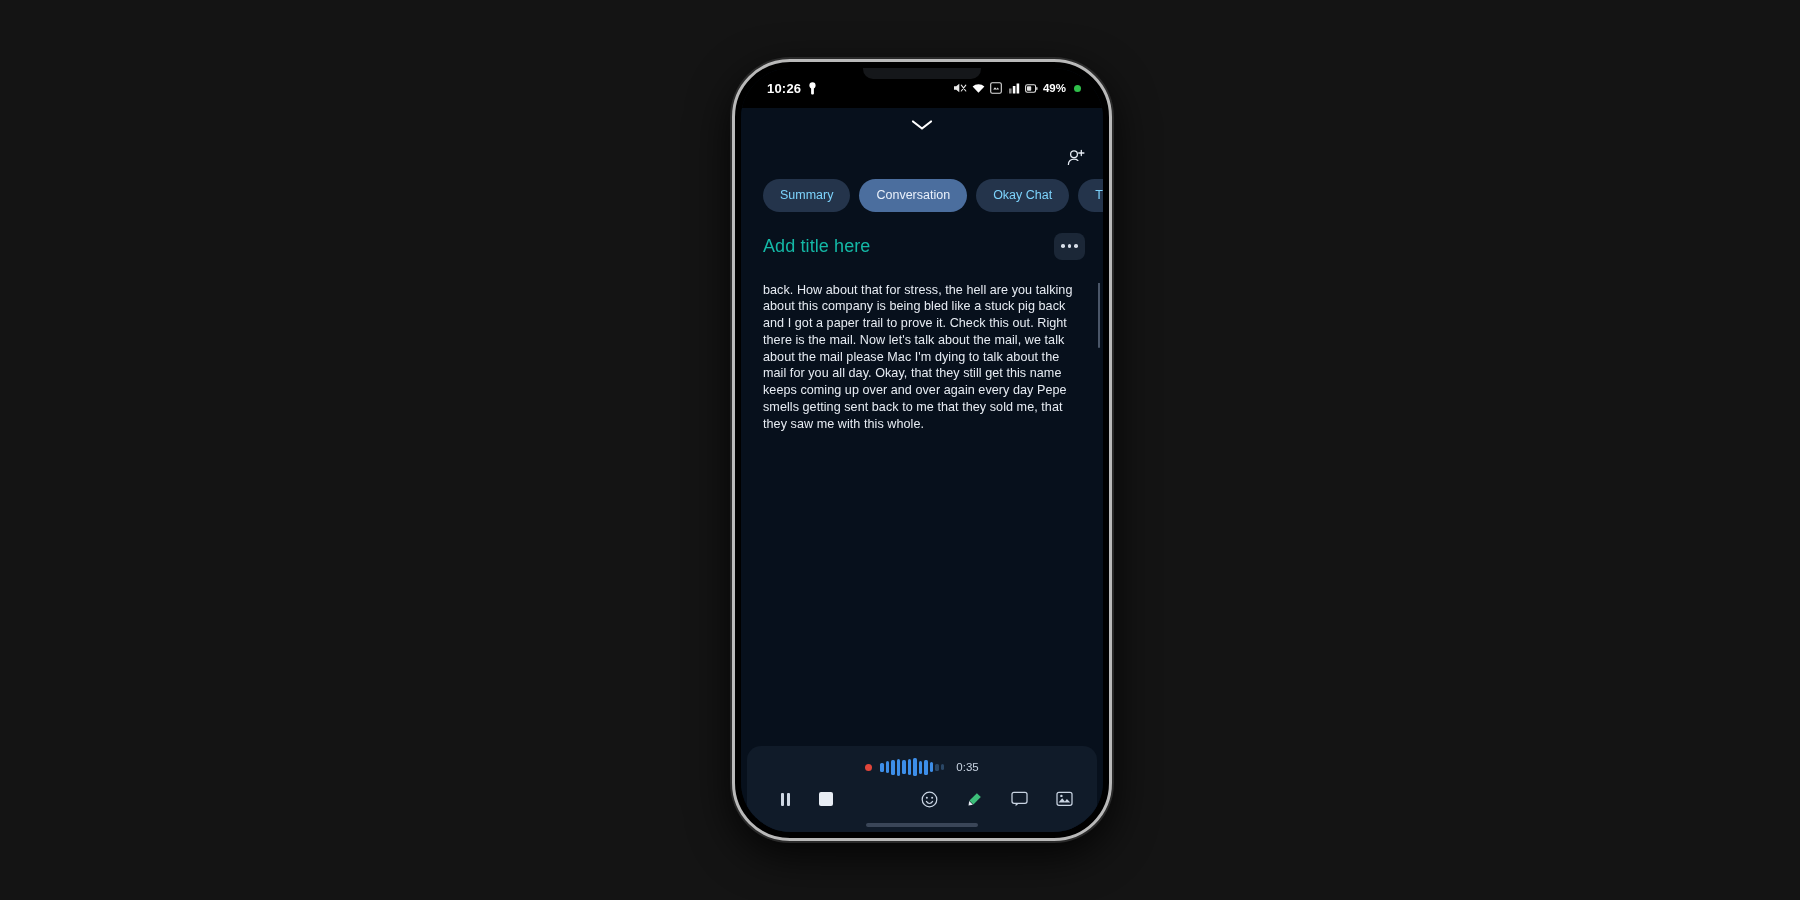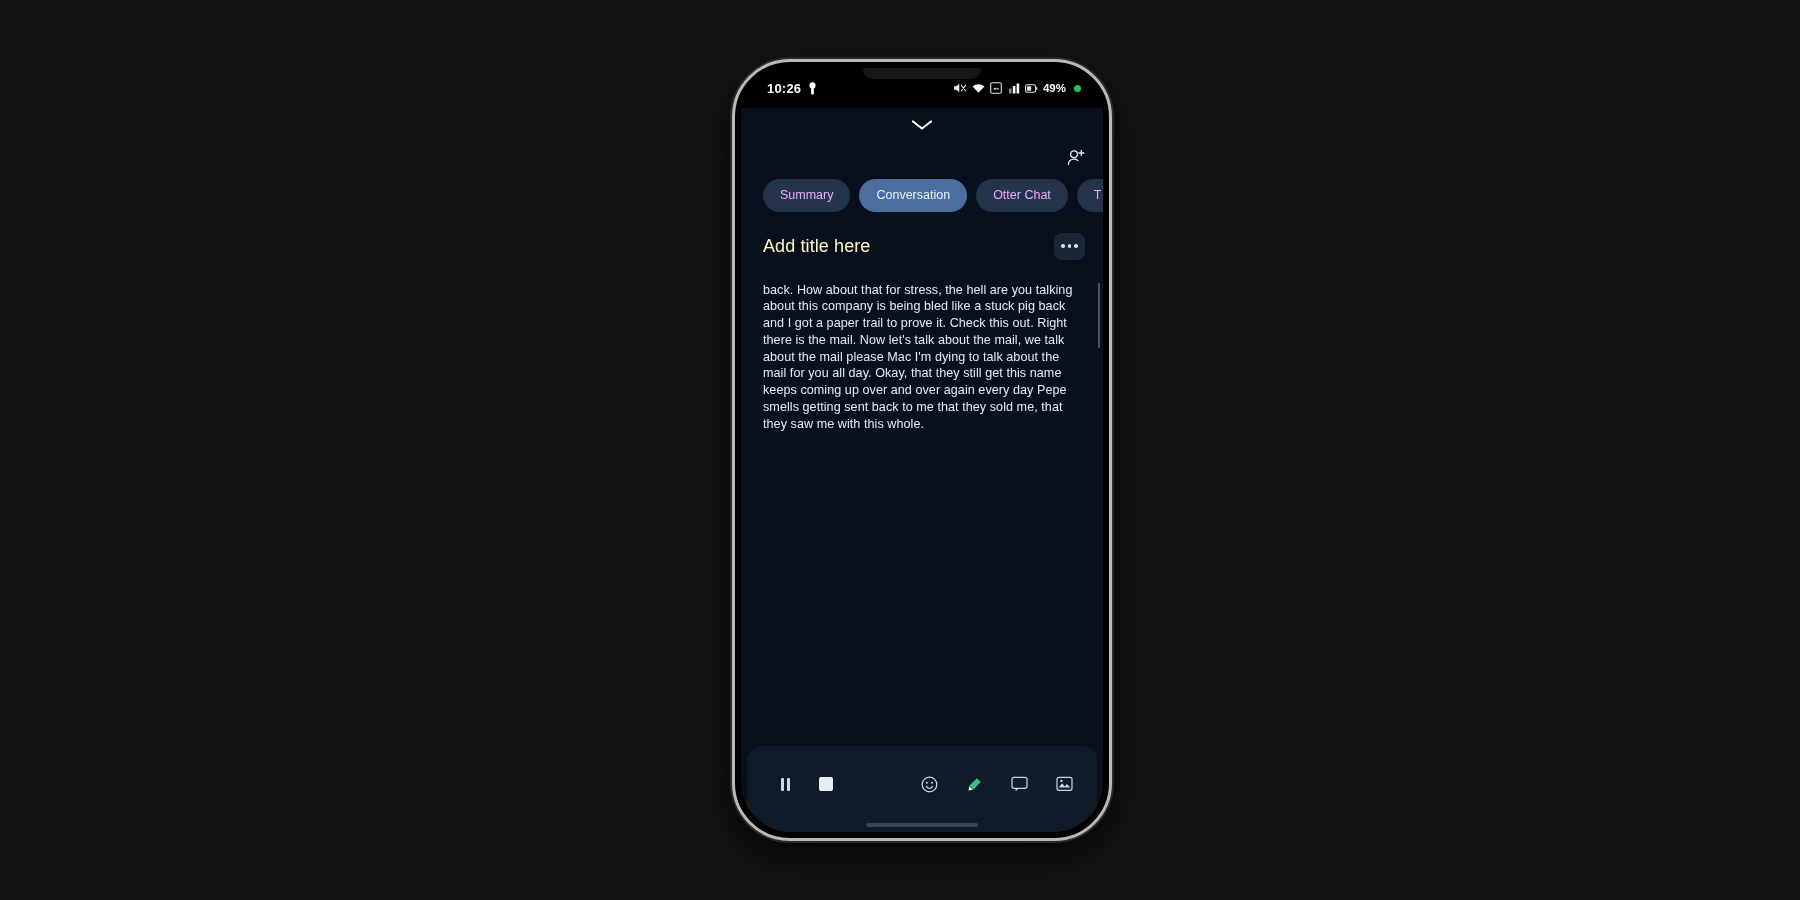--- a/index.html
+++ b/index.html
@@ -83,35 +83,35 @@
     display: flex; align-items: center; gap: 9px;
     padding: 0 0 0 22px;
     overflow: hidden;
   }
   .tab {
     flex: 0 0 auto;
     height: 33px;
     padding: 0 17px;
     border-radius: 17px;
     background: #24344b;
-    color: #f0abfc;
+    color: #7dd3fc;
     font-size: 12.5px;
     display: flex; align-items: center; justify-content: center;
     white-space: nowrap;
   }
   .tab.active { background: #4b6e9e; color: #eaf1fb; }
 
   .title-row {
     flex: 0 0 56px;
     display: flex; align-items: center;
     padding: 0 18px 0 22px;
     gap: 10px;
   }
   .title-text {
-    font-size: 18px; color: #fef9c3; font-weight: 400; letter-spacing: .1px;
+    font-size: 18px; color: #14b8a6; font-weight: 400; letter-spacing: .1px;
   }
   .more-btn {
     margin-left: auto;
     width: 31px; height: 27px;
     border-radius: 8px;
     background: #1b2737;
     display: flex; align-items: center; justify-content: center;
     gap: 3px;
   }
   .more-btn i { width: 3.5px; height: 3.5px; border-radius: 50%; background: #d7dee8; display: block; }
@@ -260,21 +260,21 @@
         </div>
 
         <div class="tabs">
           <div class="tab">
             <span>Summary</span>
           </div>
           <div class="tab active">
             <span>Conversation</span>
           </div>
           <div class="tab">
-            <span>Otter Chat</span>
+            <span>Okay Chat</span>
           </div>
           <div class="tab">
             <span>T</span>
           </div>
         </div>
 
         <div class="title-row">
           <span class="title-text">Add title here</span>
           <div class="more-btn">
             <i></i>
@@ -283,20 +283,38 @@
           </div>
         </div>
 
         <div class="transcript">
           <div class="clip-mask"></div>
           <p class="para clipped">their Okay, I stumbled onto a major company conspiracy back. How about that for stress, the hell are you talking about this company is being bled like a stuck pig back and I got a paper trail to prove it. Check this out. Right there is the mail. Now let's talk about the mail, we talk about the mail please Mac I'm dying to talk about the mail for you all day. Okay, that they still get this name keeps coming up over and over again every day Pepe smells getting sent back to me that they sold me, that they saw me with this whole.</p>
           <div class="scrollbar"></div>
         </div>
 
         <div class="recbar">
+          <div class="wave-row">
+            <span class="rec-dot"></span>
+            <span class="wave" id="waveform">
+                <b style="height: 9px;"></b>
+                <b style="height: 12px;"></b>
+                <b style="height: 15px;"></b>
+                <b style="height: 17px;"></b>
+                <b style="height: 14px;"></b>
+                <b style="height: 16px;"></b>
+                <b style="height: 18px;"></b>
+                <b style="height: 13px;"></b>
+                <b style="height: 15px;"></b>
+                <b style="height: 10px;"></b>
+                <b class="dim" style="height: 7px;"></b>
+                <b class="dim" style="height: 6px;"></b>
+              </span>
+            <span class="timer">0:35</span>
+          </div>
           <div class="ctrl-row">
             <div class="ctrl pause">
                 <i></i>
                 <i></i>
               </div>
             <div class="ctrl stop">
                 <i></i>
               </div>
             <div class="ctrl-spacer"></div>
             <div class="ctrl-icons">

